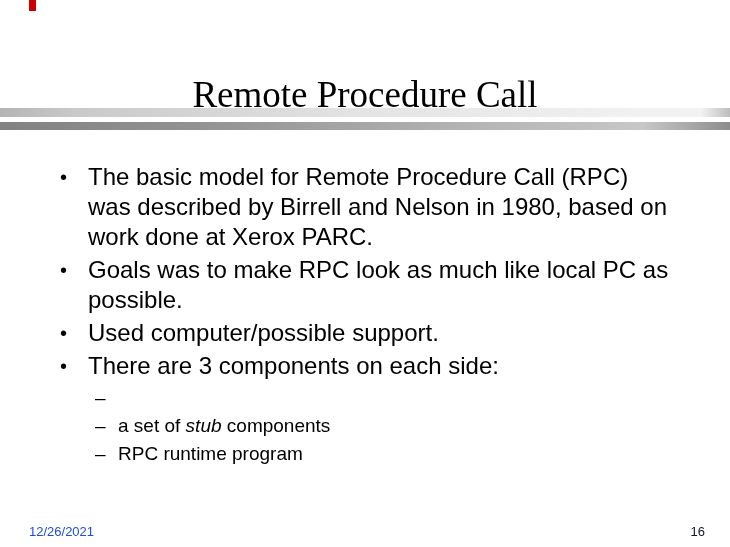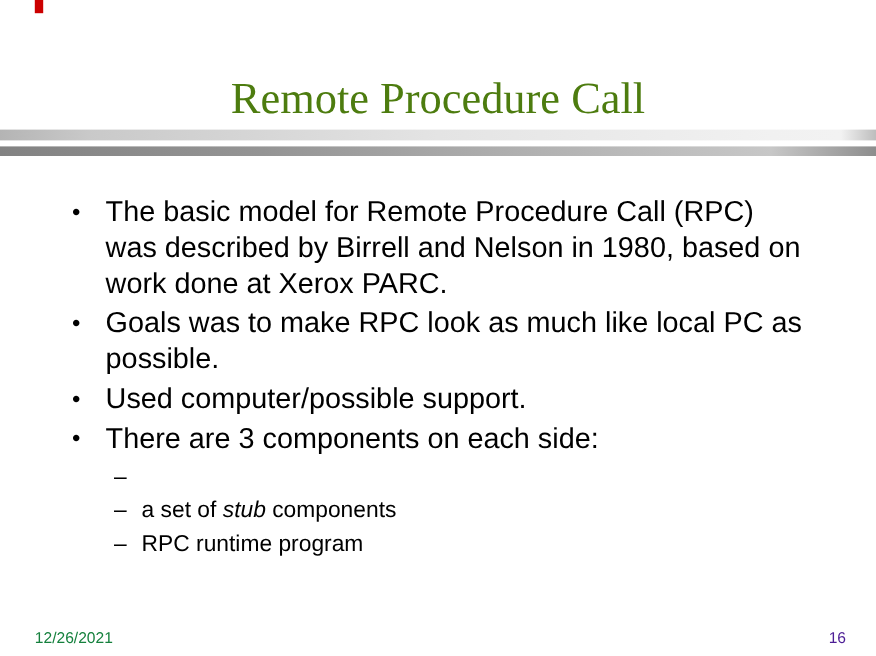--- a/index.html
+++ b/index.html
@@ -18,27 +18,27 @@
     top: 0;
     width: 7px;
     height: 11px;
     background: #cc0000;
   }
   .title {
     position: absolute;
     left: 0;
     right: 0;
     top: 61px;
-    margin: 0;
+    margin: 12px;
     text-align: center;
     font-family: "Liberation Serif", serif;
     font-weight: 400;
     font-size: 37px;
     line-height: 44px;
-    color: #4d7c0f;
+    color: #000000;
     letter-spacing: 0px;
   }
   .rule { position: absolute; left: 0; right: 0; }
   .rule-top {
     top: 108px;
     height: 9px;
     background: linear-gradient(90deg, #b4b4b4 0%, #c9c9c9 10%, #e4e4e4 50%, #f1f1f1 88%, #f2f2f2 96%, #bdbdbd 100%);
   }
   .rule-bottom {
     top: 122px;
@@ -79,29 +79,29 @@
     width: 23px;
     font-size: 19px;
   }
   .italic { font-style: italic; margin-top: 20px; }
   .footer-date {
     position: absolute;
     left: 29px;
     top: 524px;
     font-size: 13px;
     line-height: 15px;
-    color: #15803d;
+    color: #1d4ed8;
   }
   .footer-page {
     position: absolute;
     right: 25px;
     top: 524px;
     font-size: 13px;
     line-height: 15px;
-    color: #4c1d95;
+    color: #0f172a;
     text-align: center;
   }
 </style>
 </head>
 <body>
 
 <div class="slide">
 
   <div class="red-marker" style="background: rgb(204, 0, 0);"></div>
 

